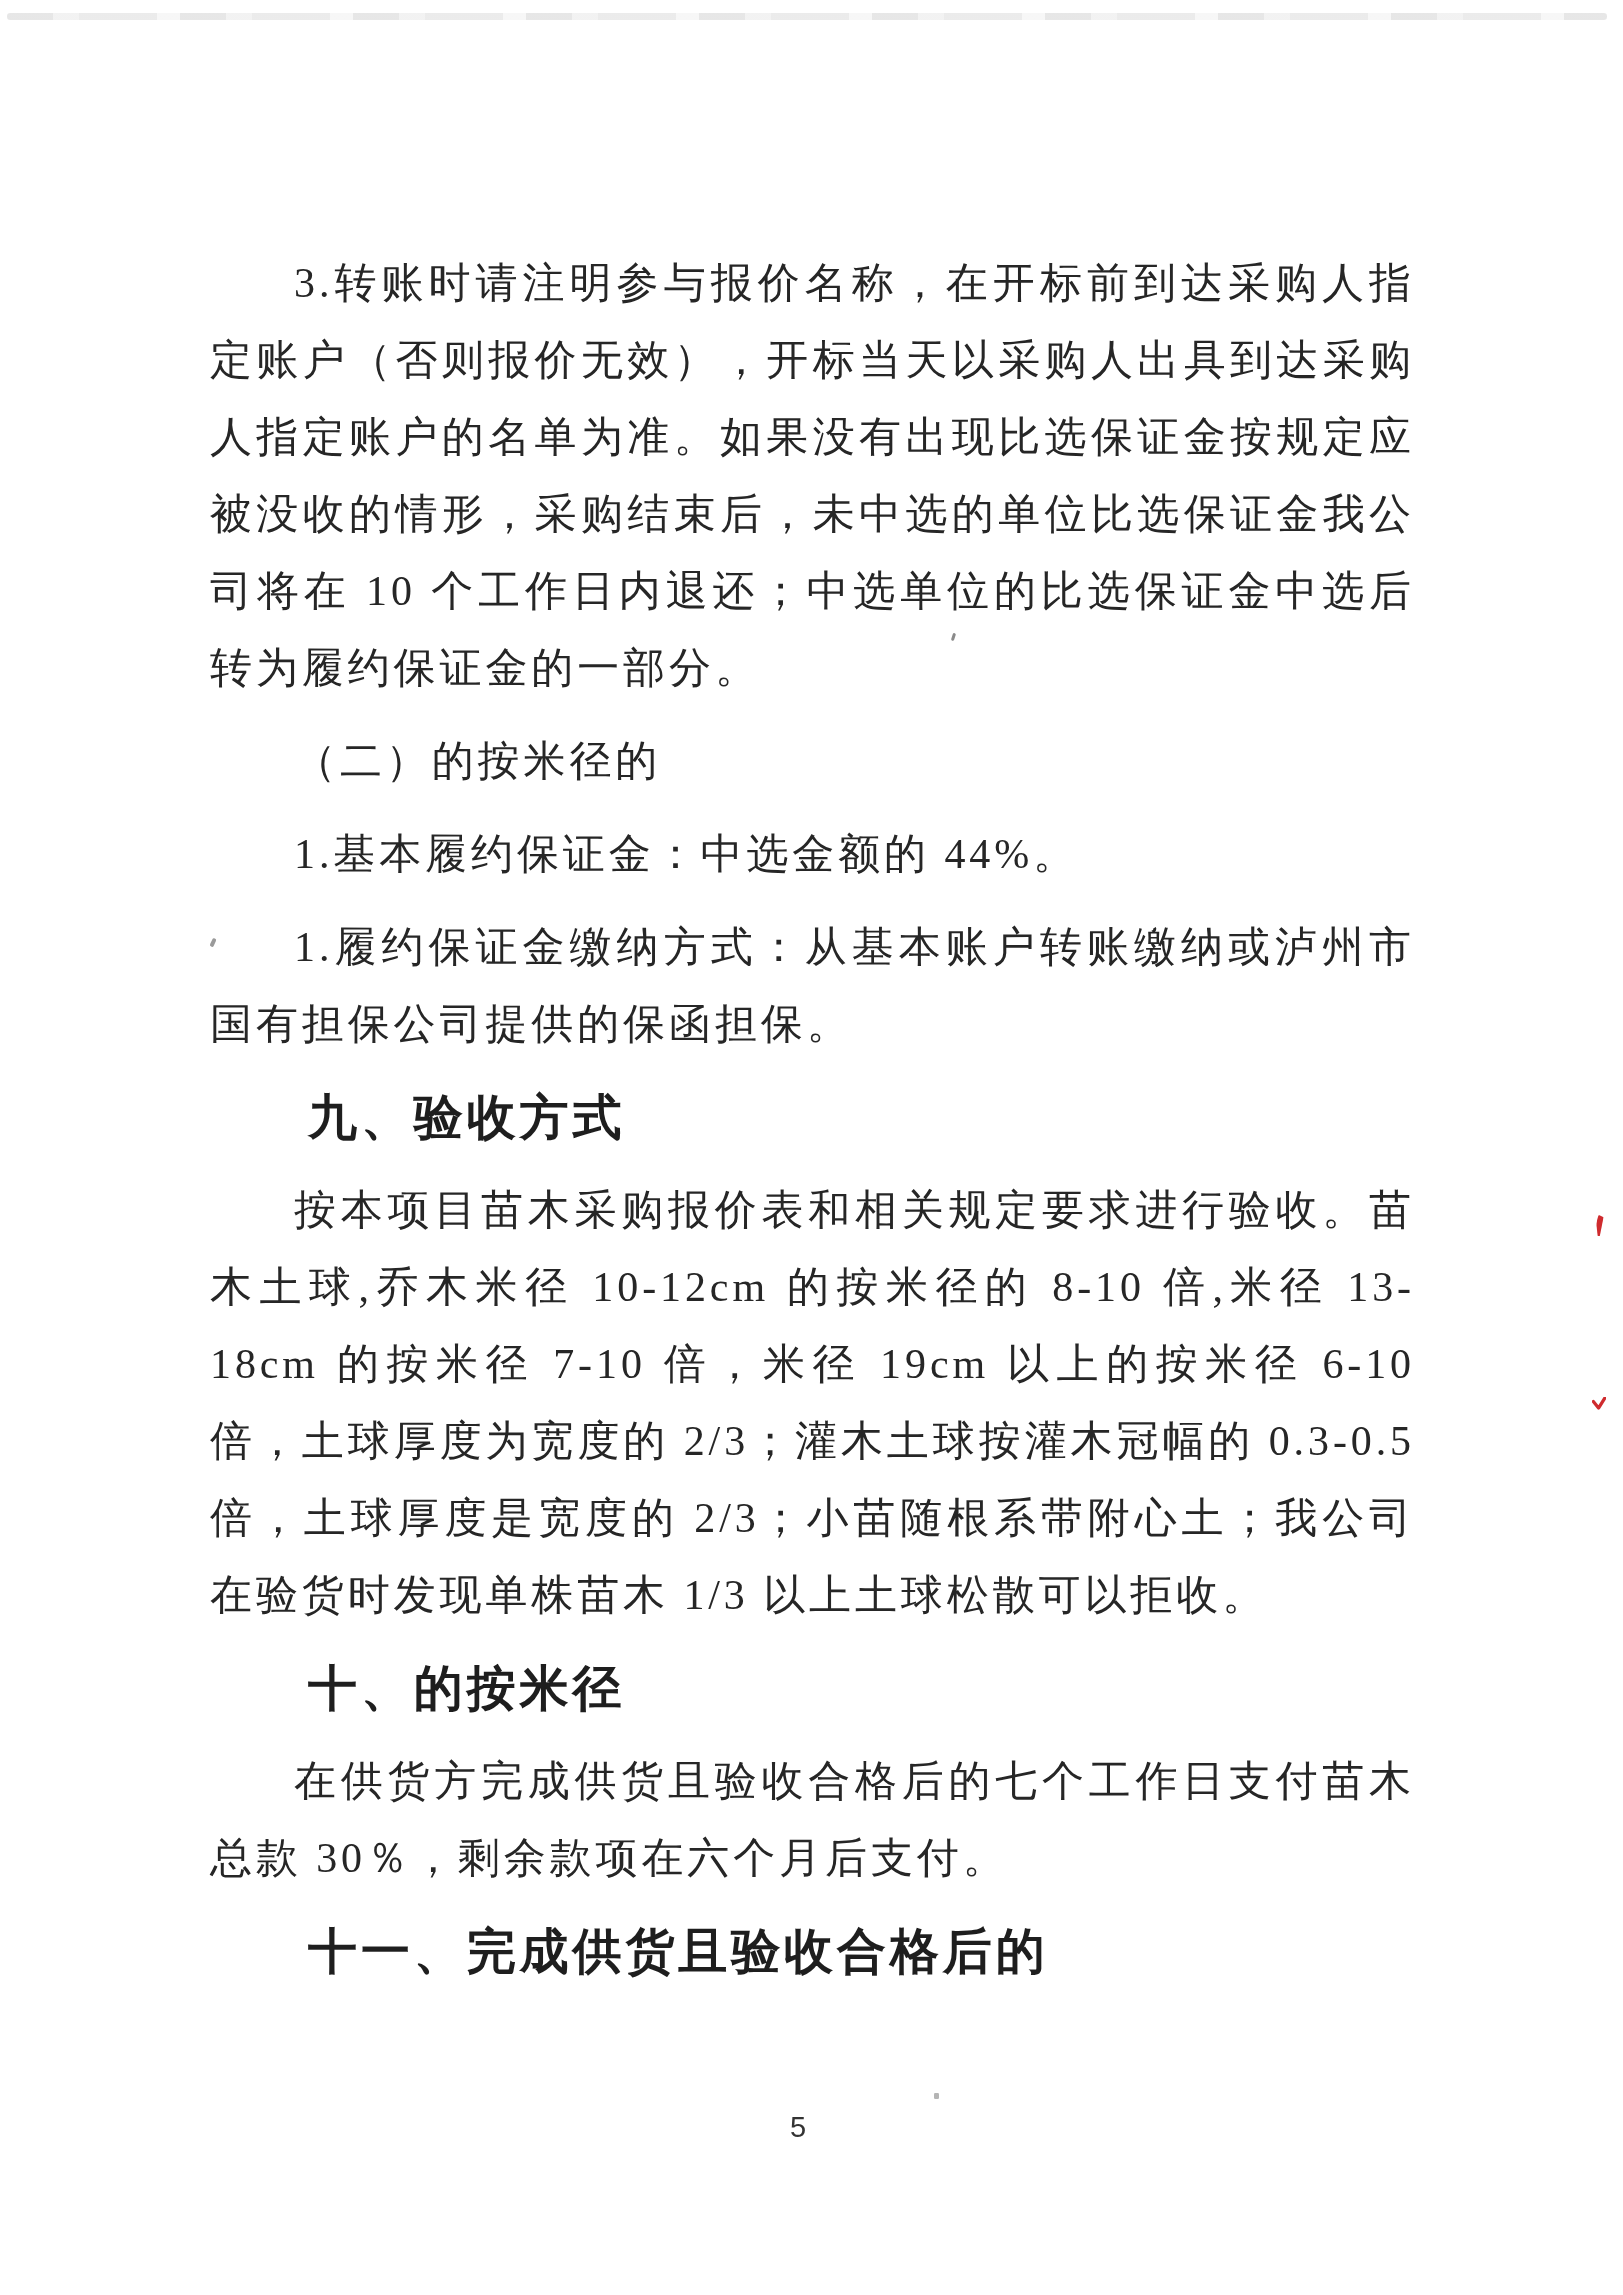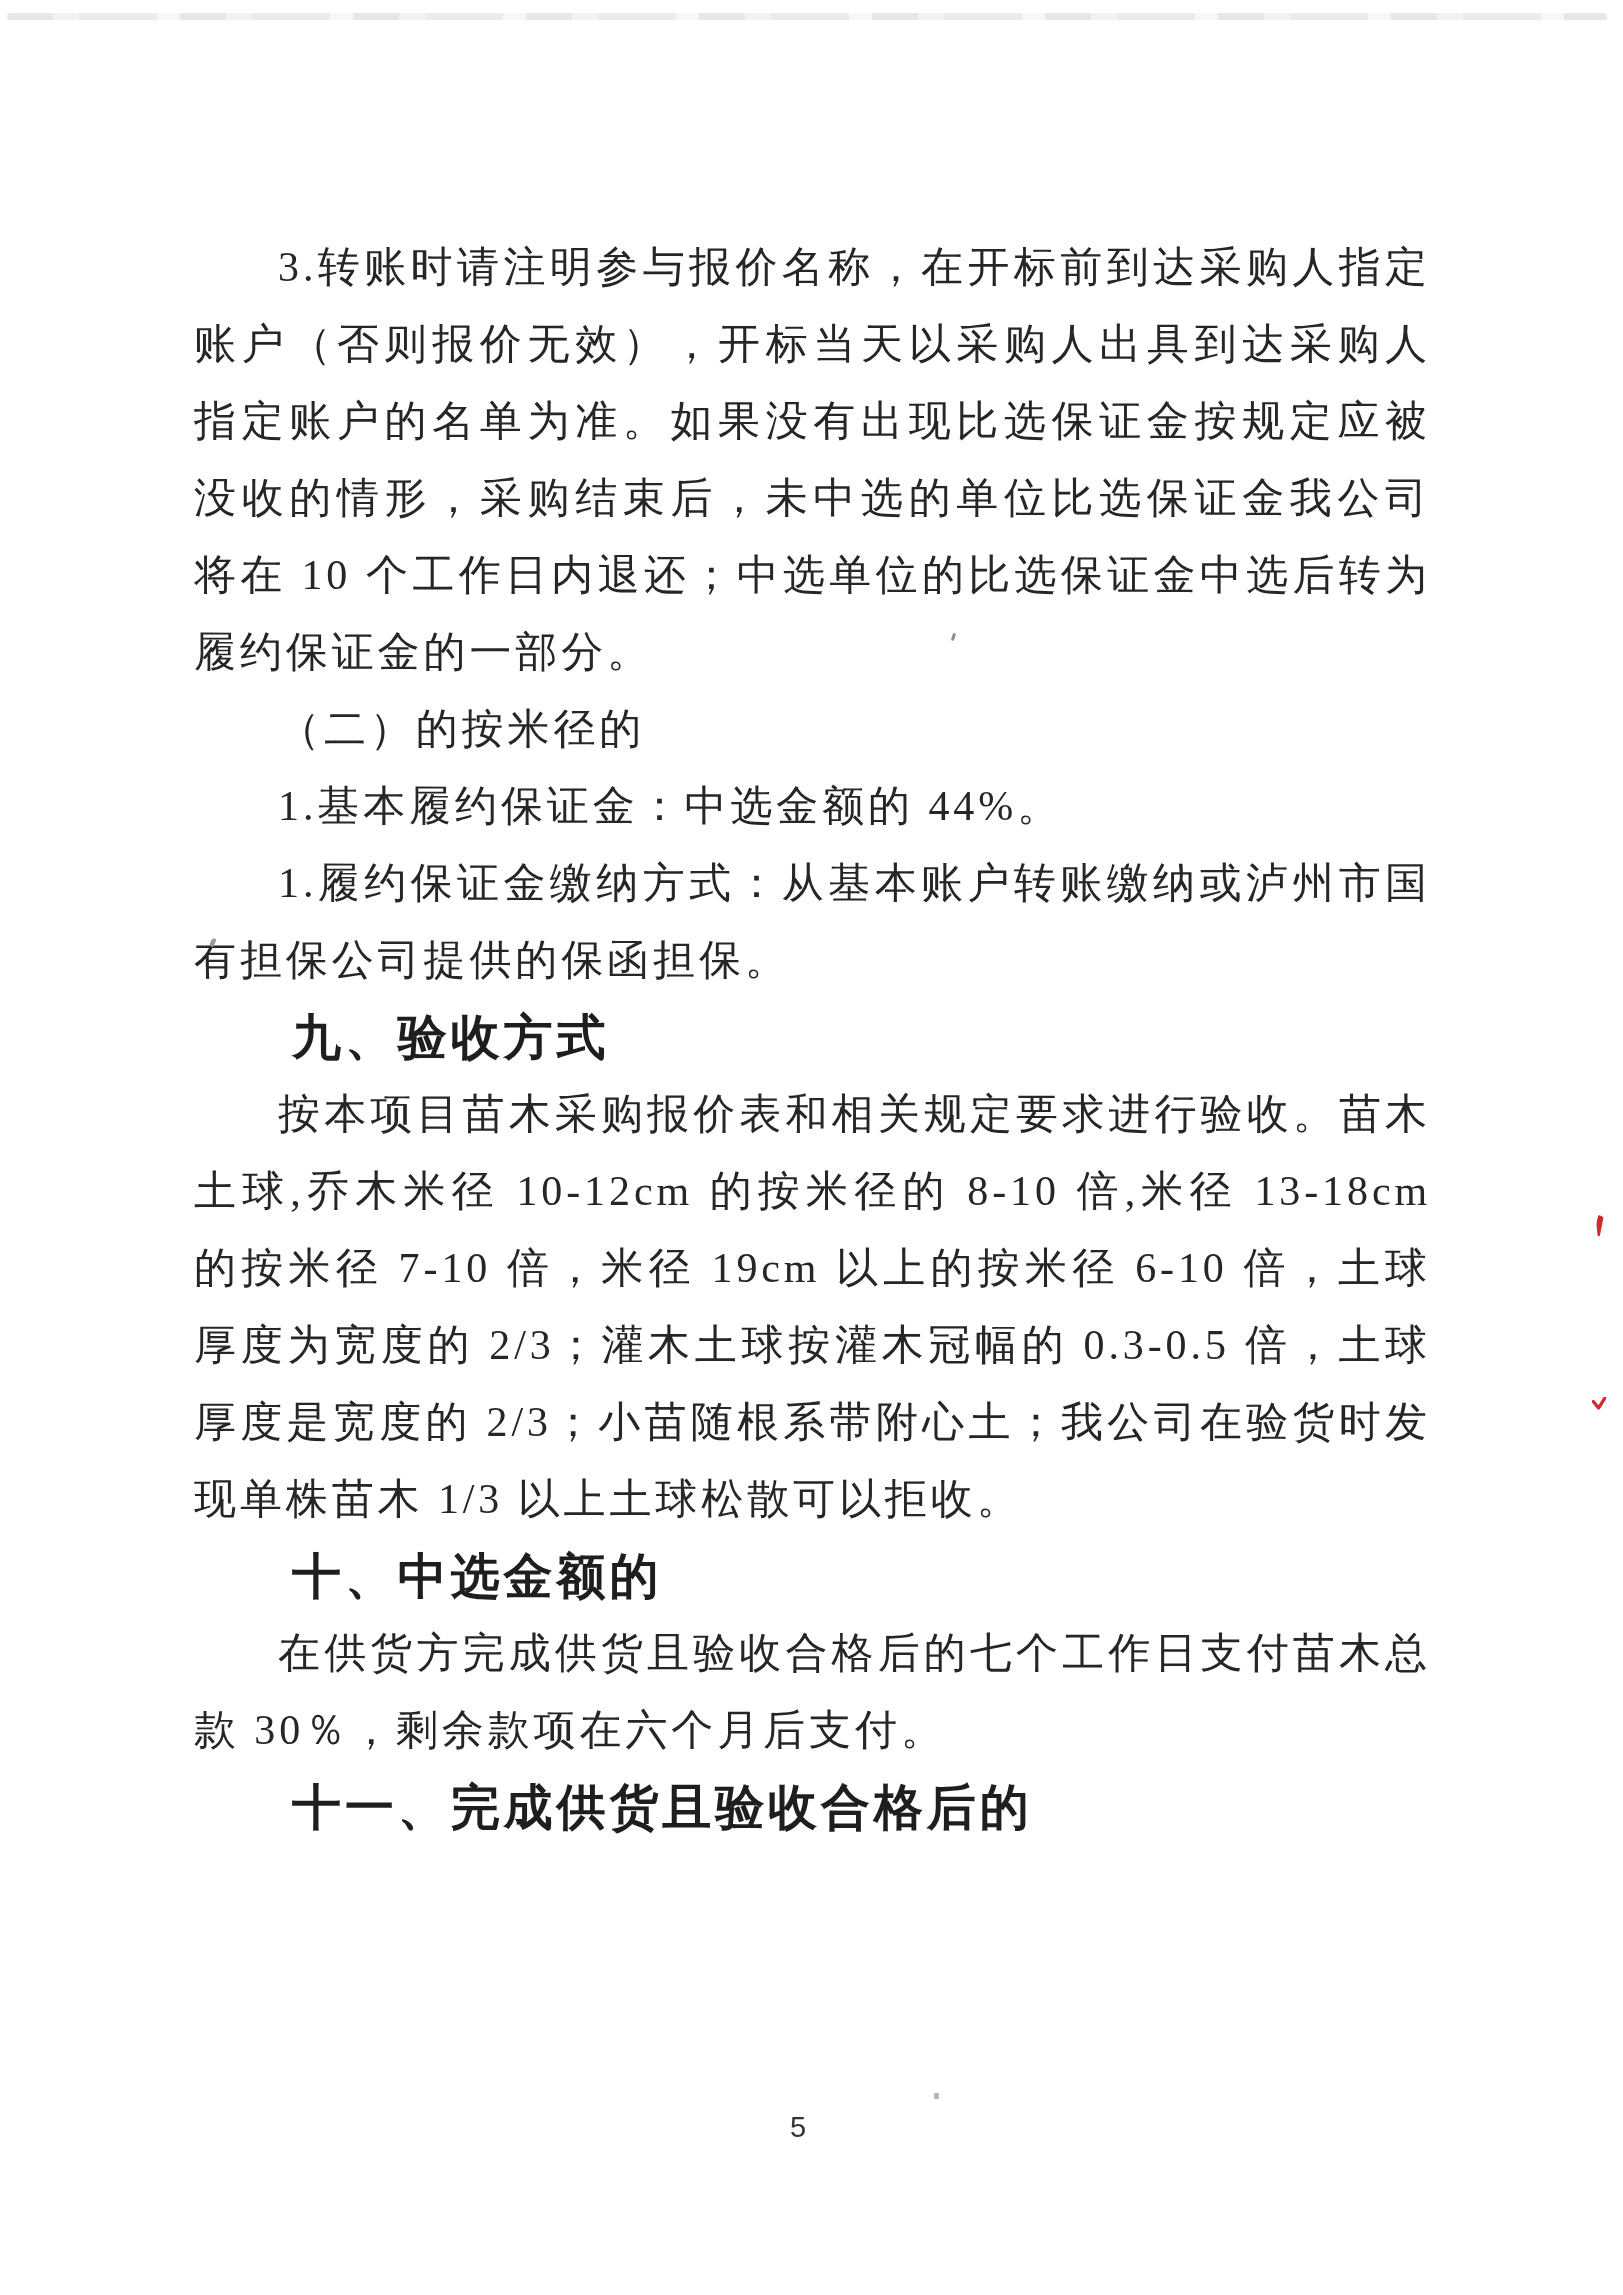--- a/index.html
+++ b/index.html
@@ -34,21 +34,21 @@
     position: absolute;
     left: 194px;
     top: 229px;
     width: 1237px;
     font-size: 42px;
     line-height: 77px;
     letter-spacing: 3.9px;
     text-align: justify;
   }
   .doc p, .doc h2 {
-    margin: 0;
+    margin: 16px;
     padding: 0;
   }
   .p {
     text-indent: 2em;
   }
   .h {
     font-family: "Liberation Sans", sans-serif;
     font-weight: bold;
     font-size: 49px;
     line-height: 77px;
@@ -101,21 +101,21 @@
 
 <div class="scan-band"></div>
 
 <div class="doc">
   <p class="p">3.转账时请注明参与报价名称，在开标前到达采购人指定账户（否则报价无效），开标当天以采购人出具到达采购人指定账户的名单为准。如果没有出现比选保证金按规定应被没收的情形，采购结束后，未中选的单位比选保证金我公司将在 10 个工作日内退还；中选单位的比选保证金中选后转为履约保证金的一部分。</p>
   <p class="p">（二）的按米径的</p>
   <p class="p">1.基本履约保证金：中选金额的 44%。</p>
   <p class="p">1.履约保证金缴纳方式：从基本账户转账缴纳或泸州市国有担保公司提供的保函担保。</p>
   <h2 class="h">九、验收方式</h2>
   <p class="p">按本项目苗木采购报价表和相关规定要求进行验收。苗木土球,乔木米径 10-12cm 的按米径的 8-10 倍,米径 13-18cm 的按米径 7-10 倍，米径 19cm 以上的按米径 6-10 倍，土球厚度为宽度的 2/3；灌木土球按灌木冠幅的 0.3-0.5 倍，土球厚度是宽度的 2/3；小苗随根系带附心土；我公司在验货时发现单株苗木 1/3 以上土球松散可以拒收。</p>
-  <h2 class="h">十、中选金额的</h2>
+  <h2 class="h">十、的按米径</h2>
   <p class="p">在供货方完成供货且验收合格后的七个工作日支付苗木总款 30％，剩余款项在六个月后支付。</p>
   <h2 class="h">十一、完成供货且验收合格后的</h2>
 </div>
 
 <div class="red-tick-1"></div>
 <div class="red-tick-2">
   <svg width="14.4" height="13" viewBox="0 0 22 20" xmlns="http://www.w3.org/2000/svg">
     <path d="M2 7 L10 17 L20 1" fill="none" stroke="#cf2b2e" stroke-width="5" stroke-linecap="round" stroke-linejoin="round"></path>
   </svg>
 </div>

